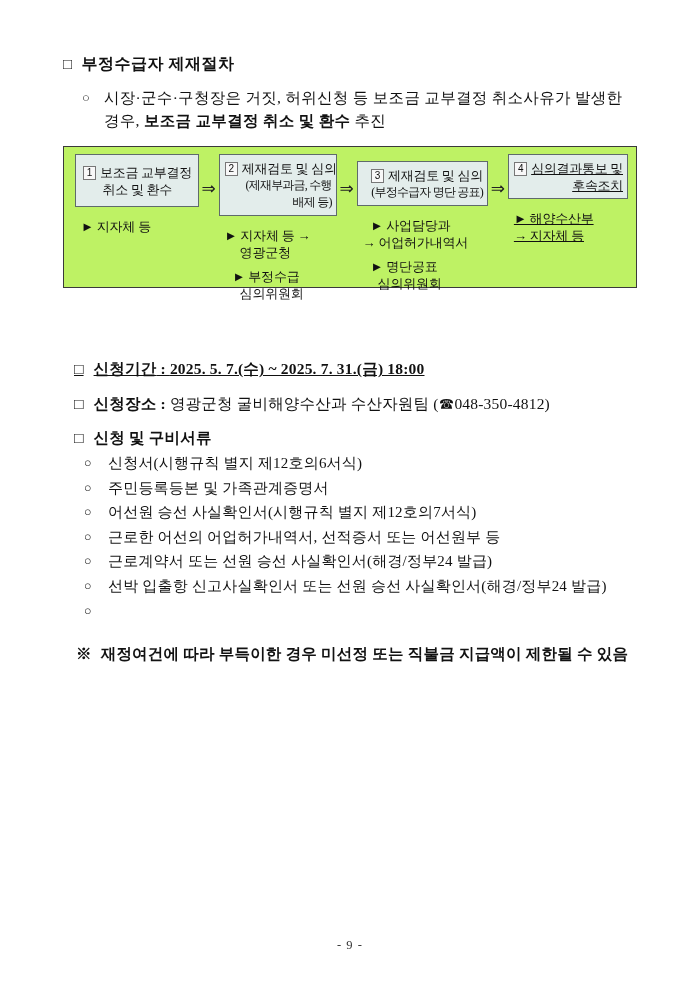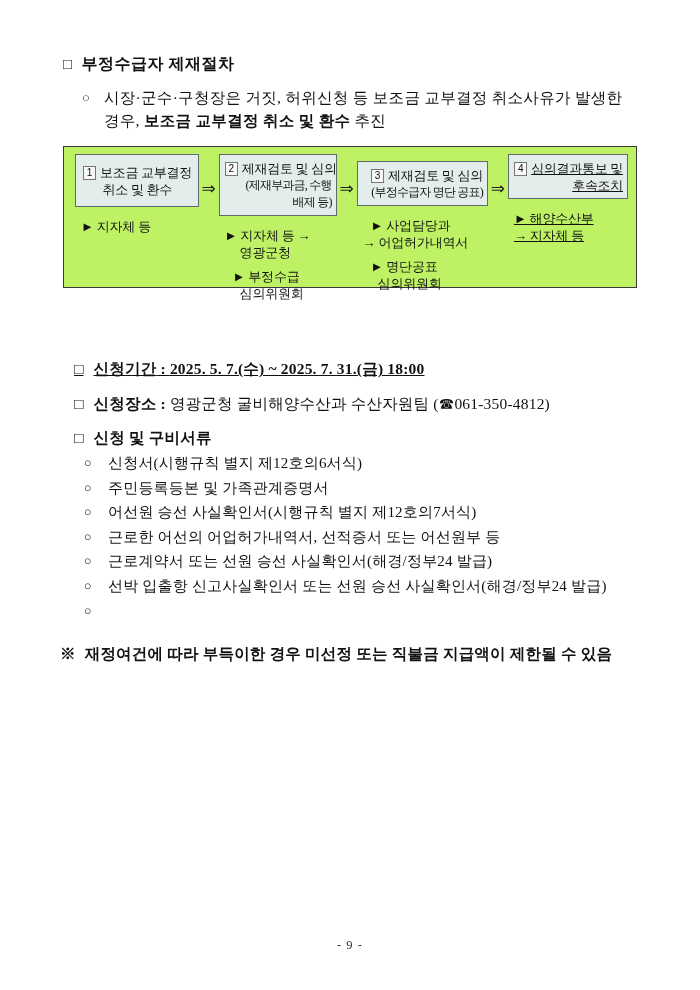--- a/index.html
+++ b/index.html
@@ -96,21 +96,21 @@
   .line-period { top: 359px; font-weight: bold; text-decoration: underline; }
   .line-place  { top: 394px; }
   .line-place .lbl { font-weight: bold; }
   .line-docs   { top: 428px; font-weight: bold; }
 
   .doc-items { position: absolute; top: 451px; left: 84px; width: 566px; }
   .doc-item { display: flex; line-height: 24.6px; font-size: 15px; letter-spacing: 0.2px; white-space: nowrap; }
   .doc-item .marker { flex: 0 0 24px; font-size: 12.5px; }
 
   .notice-line {
-    position: absolute; top: 644px; left: 60px;
+    position: absolute; top: 644px; left: 76px;
     font-size: 15.5px; font-weight: bold; letter-spacing: 0.2px; white-space: nowrap;
   }
   .notice-line .marker { margin-right: 9px; }
 
   .page-number {
     position: absolute; top: 938px; left: 0; width: 700px;
     text-align: center; font-size: 12.5px; color: #333;
     letter-spacing: 1px;
   }
 </style>
@@ -188,21 +188,21 @@
     </div>
 
   </div>
 
 
   <div class="info-line line-period">
     <span class="sq">□</span><span>신청기간</span><span> : </span><span>2025. 5. 7.(수)  ~  2025. 7. 31.(금) 18:00</span>
   </div>
 
   <div class="info-line line-place">
-    <span class="sq lbl">□</span><span class="lbl">신청장소</span><span class="lbl"> : </span><span>영광군청 굴비해양수산과 수산자원팀 (☎061-350-4812)</span>
+    <span class="sq lbl">□</span><span class="lbl">신청장소</span><span class="lbl"> : </span><span>영광군청 굴비해양수산과 수산자원팀 (☎048-350-4812)</span>
   </div>
 
   <div class="info-line line-docs">
     <span class="sq">□</span><span>신청 및 구비서류</span>
   </div>
 
   <div class="doc-items">
     <div class="doc-item">
       <span class="marker">○</span>
       <span>신청서(시행규칙 별지 제12호의6서식)</span>

